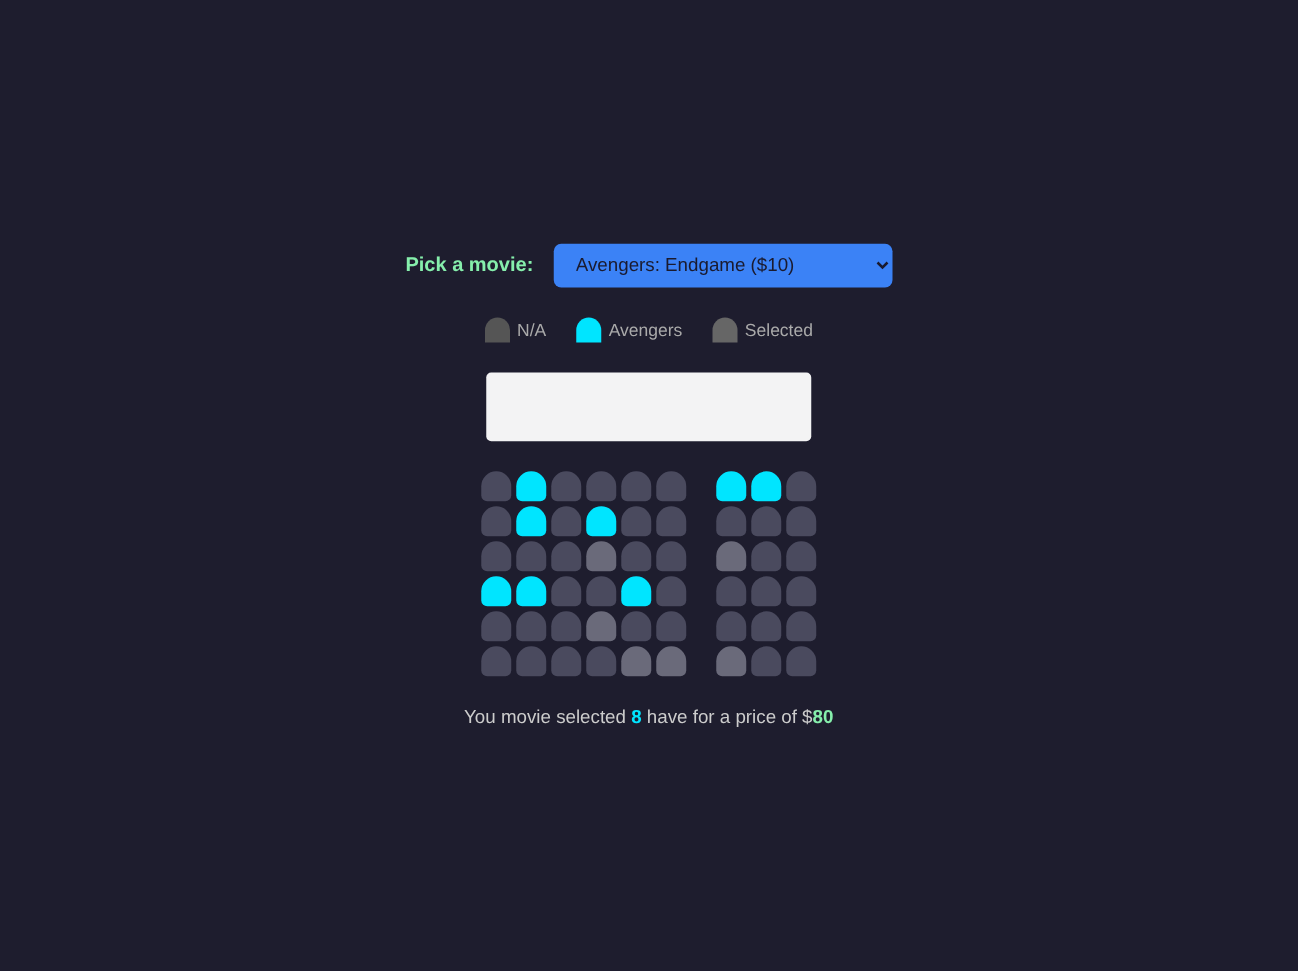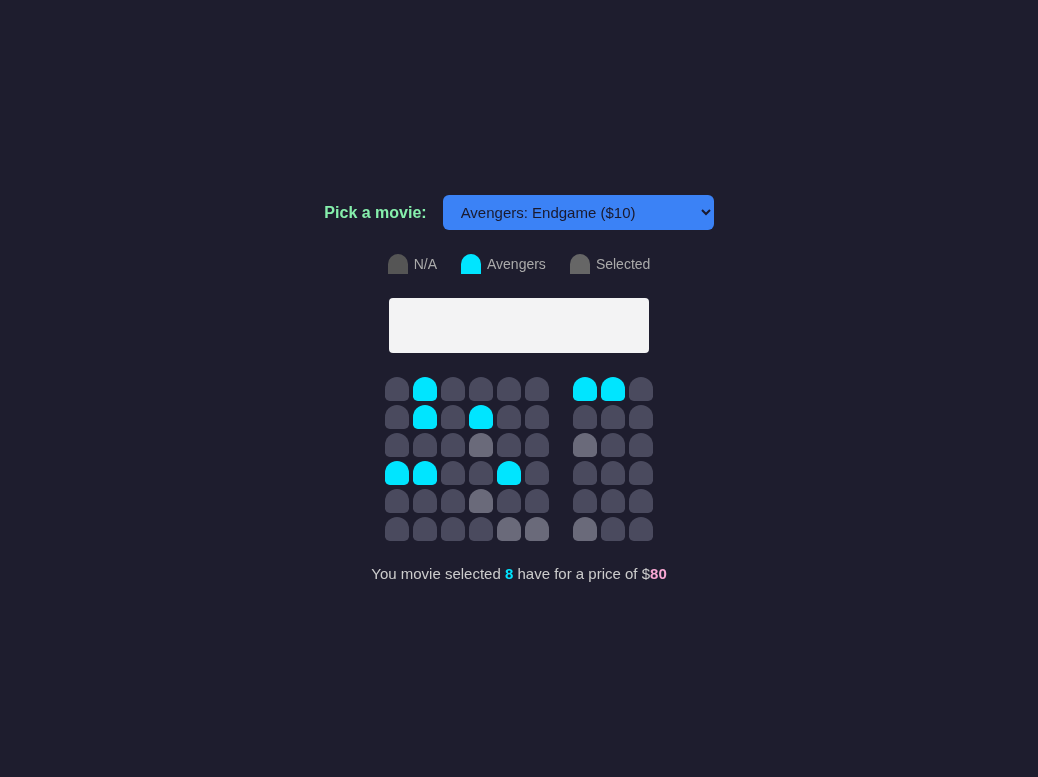--- a/index.html
+++ b/index.html
@@ -117,21 +117,21 @@
     .seat-type-selected { background-color: #00e5ff; }
     .seat-type-occupied { background-color: #6a6a7a; }
 
     
     .summary {
       font-size: 15px;
       color: #ccc;
     }
 
     .summary .count { color: #00e5ff; font-weight: 700; }
-    .summary .price { color: #f9a8d4; font-weight: 700; }
+    .summary .price { color: #86efac; font-weight: 700; }
   </style>
 </head>
 <body>
 
 <div class="container">
 
   <div class="movie-row">
     <span class="movie-label">Pick a movie:</span>
     <select class="movie-select">
     <option>Avengers: Endgame ($10)</option><option>Spider-Man: No Way Home ($10)</option><option>Doctor Strange ($10)</option></select>

